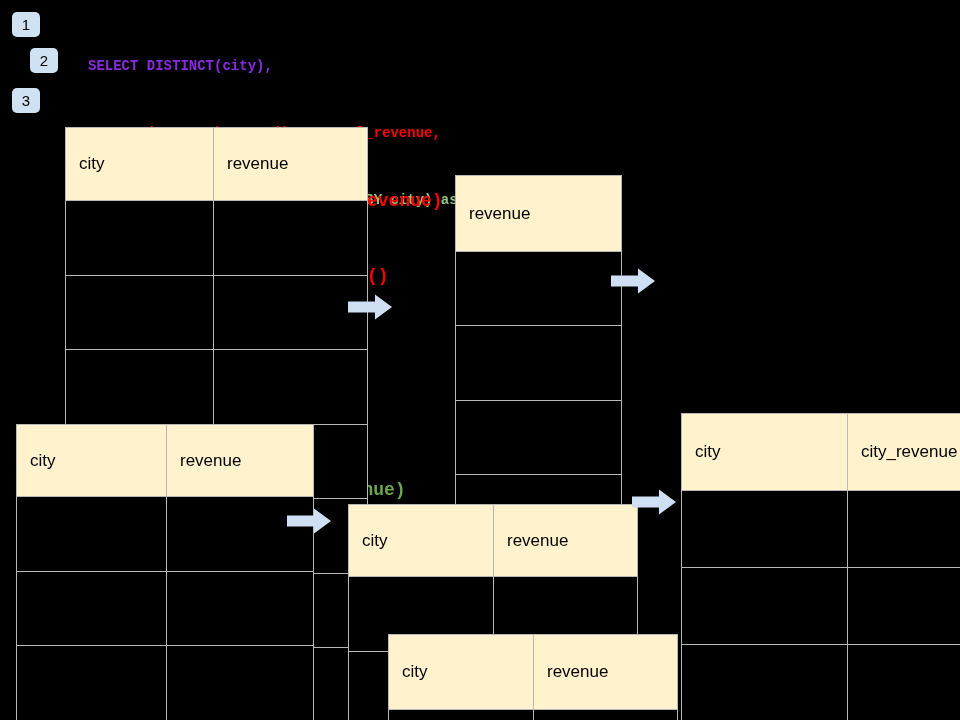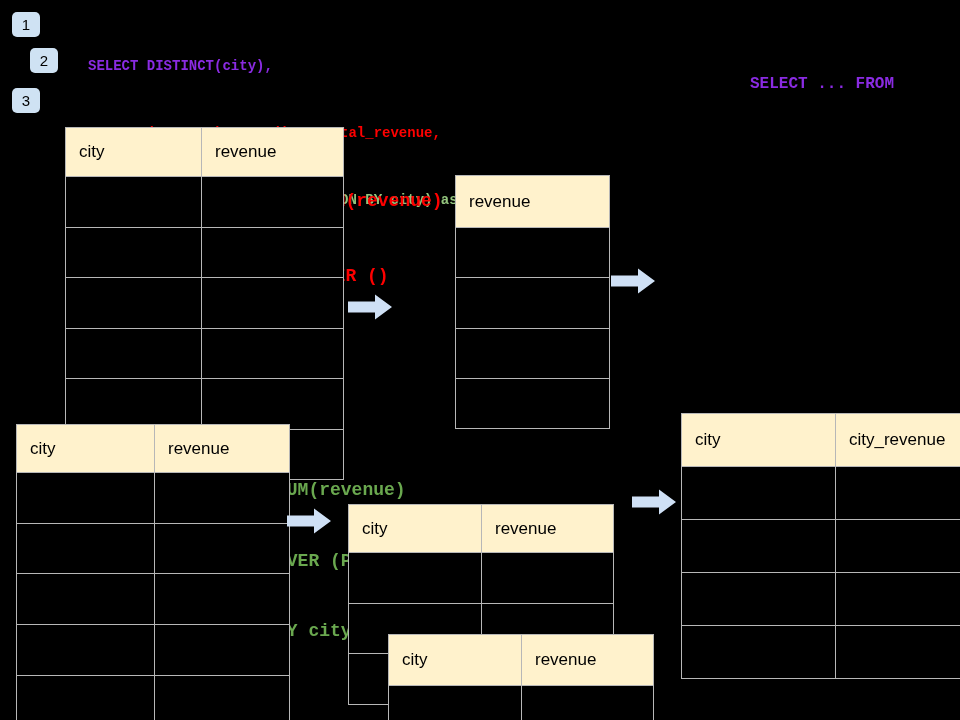--- a/index.html
+++ b/index.html
@@ -39,21 +39,21 @@
     font-size:15px;
   }
   #badge1{left:12px;top:12px;}
   #badge2{left:30px;top:48px;}
   #badge3{left:12px;top:88px;}
   
   table.tbl{
     position:absolute;border-collapse:collapse;table-layout:fixed;
     background:#000;
   }
-  .tbl th,.tbl td{border:1px solid var(--table-border,#b7b7b7);padding:4px;}
+  .tbl th,.tbl td{border:1px solid var(--table-border,#b7b7b7);padding:16px;}
   .tbl th{
     background:var(--table-header-bg,#FFF2CC);color:#000;
     font-weight:normal;font-size:17px;text-align:left;padding-left:13px;
     vertical-align:middle;
   }
   #tblA{left:65px;top:127px;width:242px;}
   #tblA th{height:40px;} #tblA td{height:41.5px;}
   #tblA .c0{width:118px;} #tblA .c1{width:124px;}
   #tblB{left:455px;top:175px;width:136px;}
   #tblB th{height:43px;} #tblB td{height:41.3px;}
@@ -90,21 +90,20 @@
 
   <div class="mono code-main">
     <div class="c-purple">SELECT DISTINCT(city),</div>
     <div class="c-red">    SUM(revenue) OVER () AS total_revenue,</div>
     <div class="c-green">    SUM(revenue) OVER (PARTITION BY city) as city_revenue</div>
     <div class="c-purple">  FROM rides</div>
     <div class="c-purple">  ORDER by city_revenue DESC;</div>
   </div>
 
   <div class="mono code-note">
-    <div>SELECT ... FROM</div>
   </div>
 
   <div class="mono label-red">
     <div>SUM(revenue)</div>
     <div>OVER ()</div>
   </div>
 
   <div class="mono label-green">
     <div>SUM(revenue)</div>
     <div>OVER (PARTITION</div>

